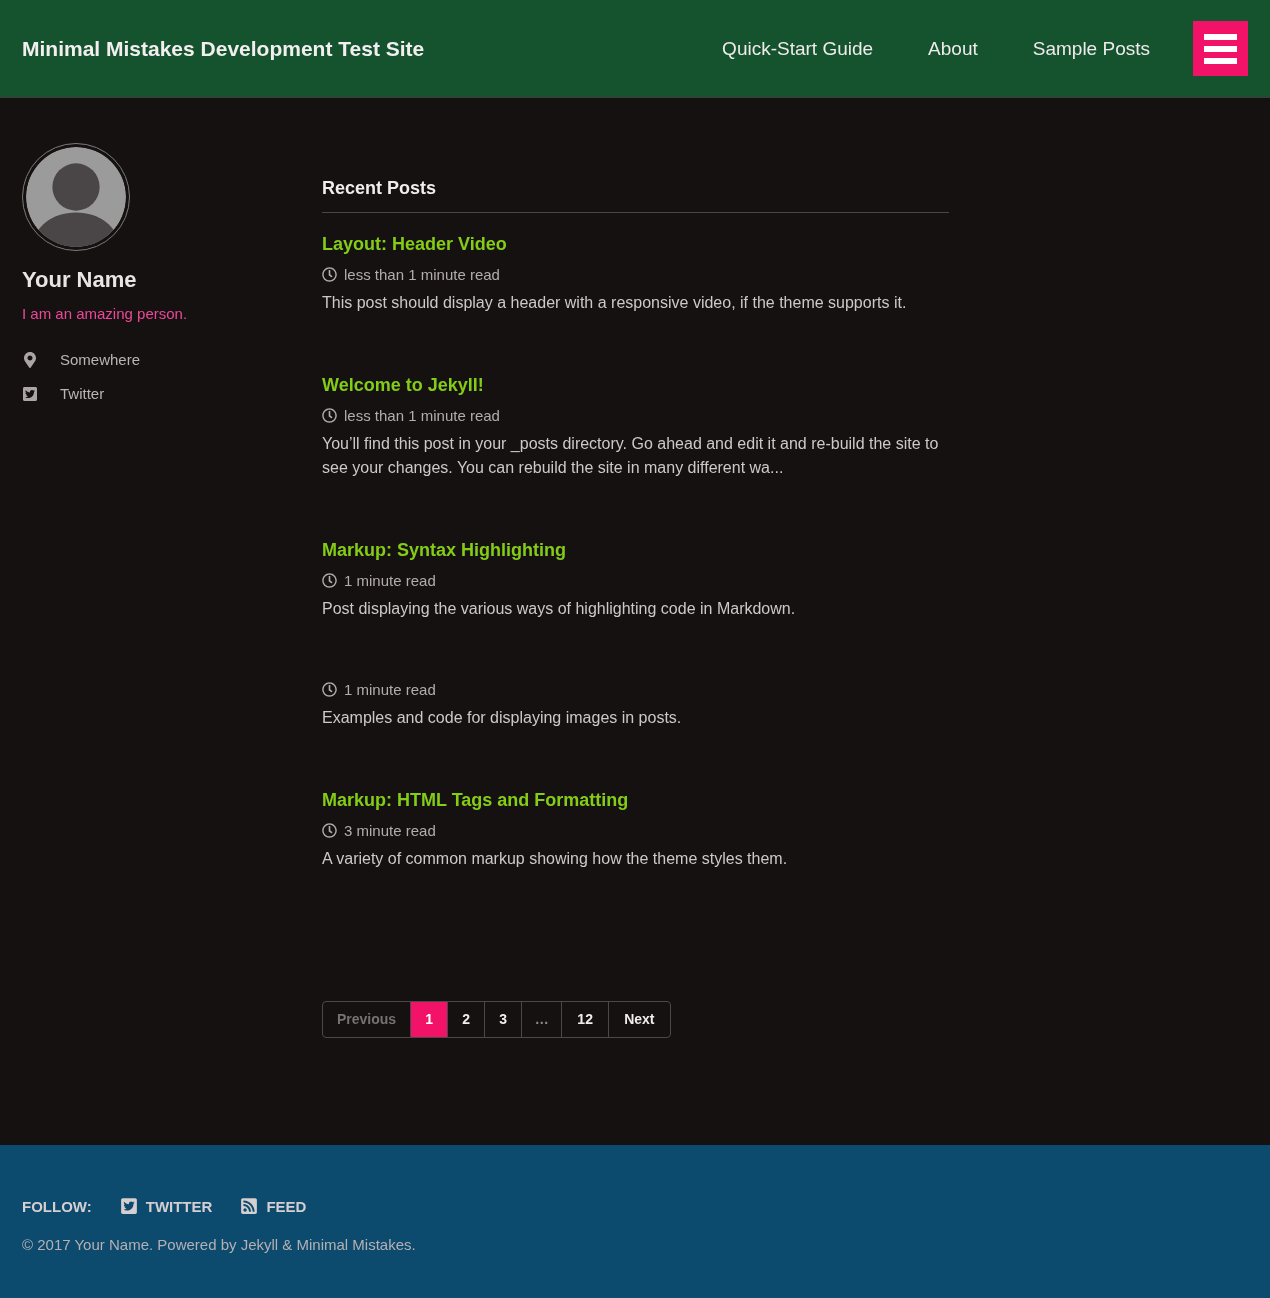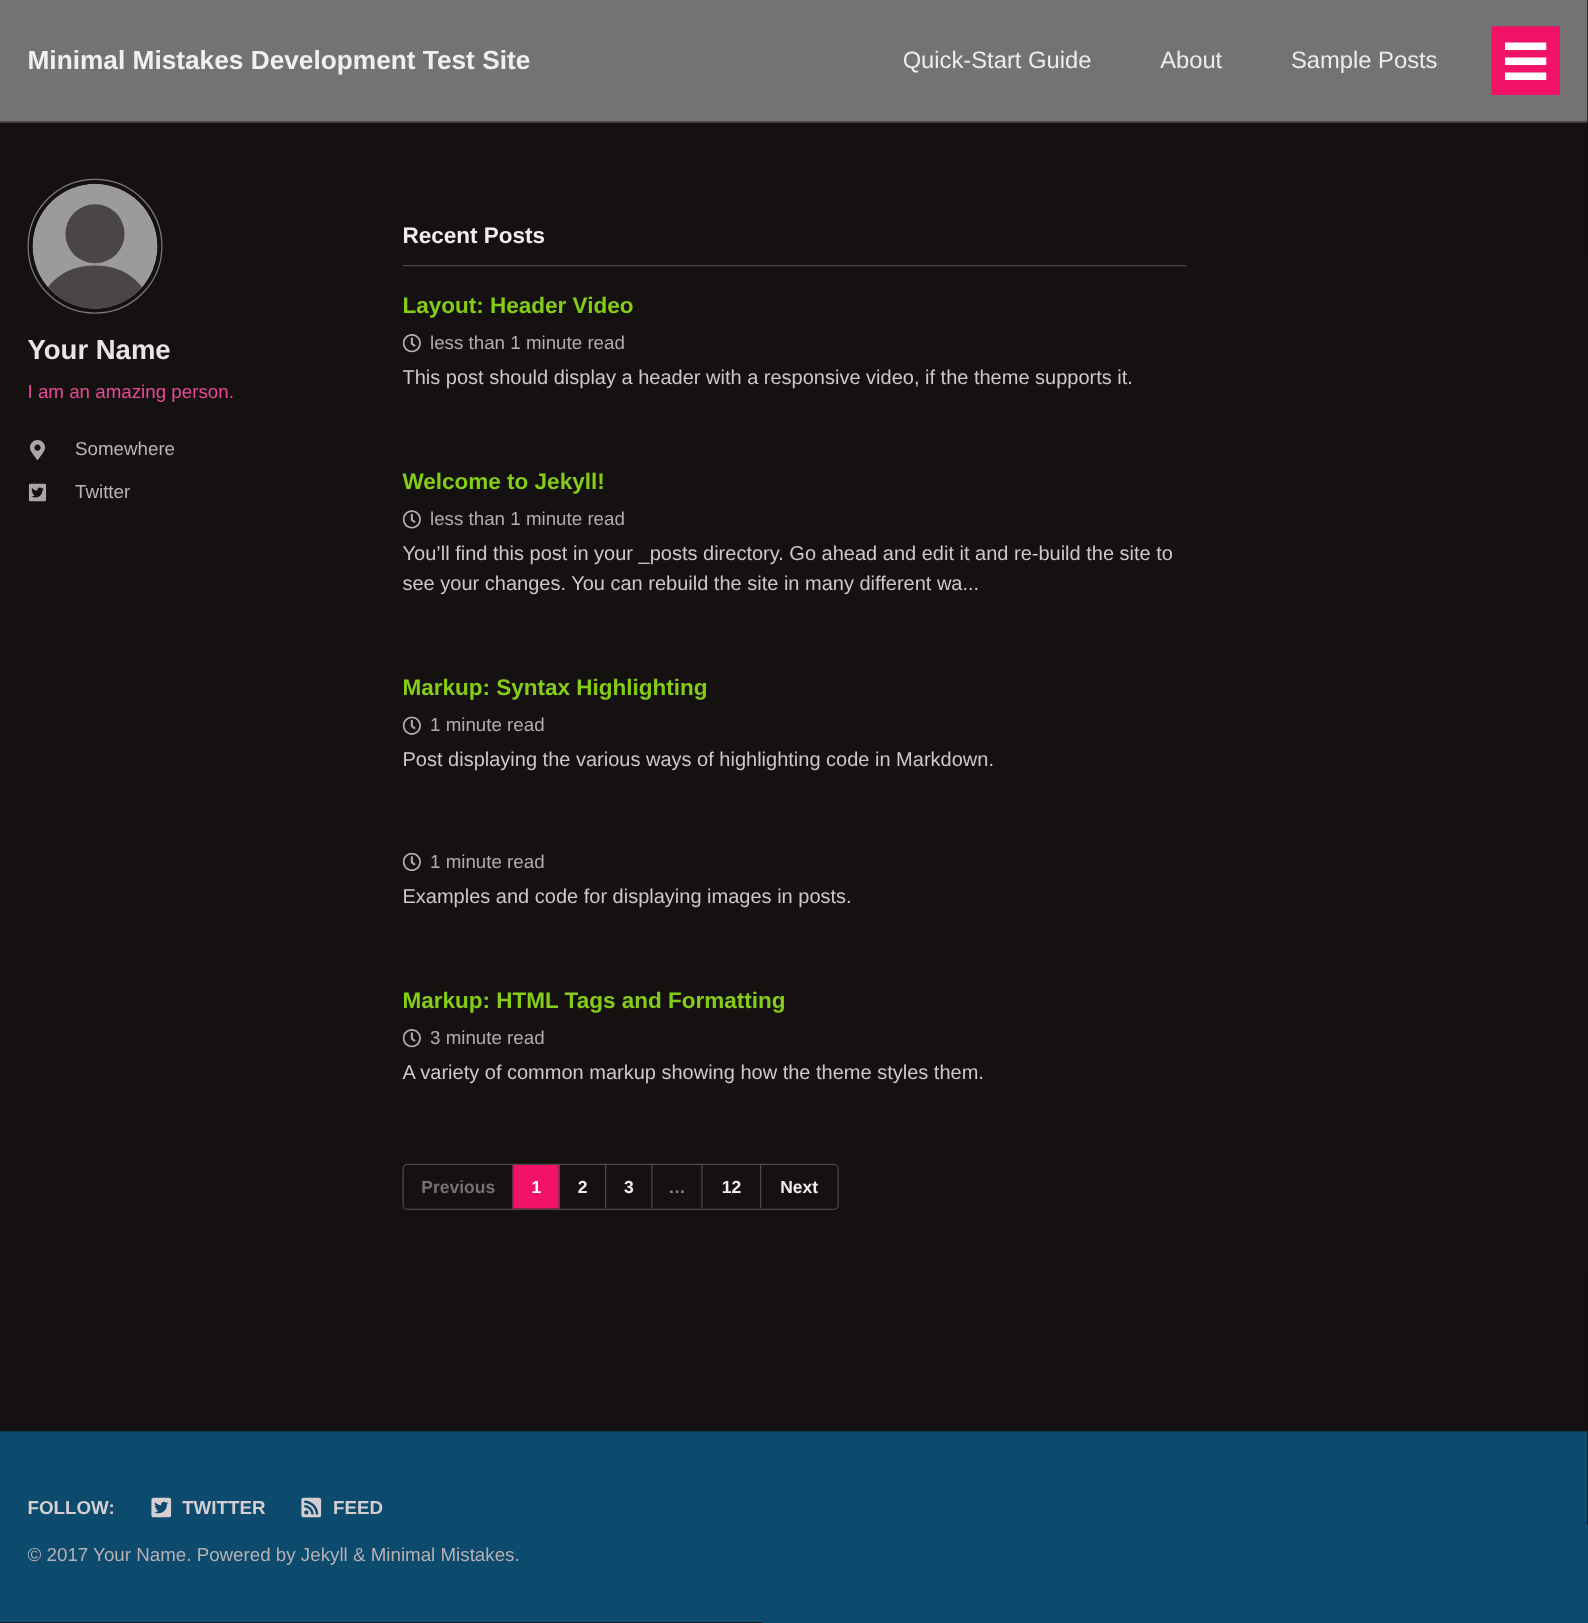--- a/index.html
+++ b/index.html
@@ -11,21 +11,21 @@
   }
   a { text-decoration: none; color: inherit; cursor: pointer; }
 
   
   .masthead {
     height: 98px;
     border-bottom: 1px solid #3f3b3d;
     display: flex;
     align-items: center;
     padding: 0 22px;
-    background: #737373;
+    background: #14532d;
   }
   .site-title {
     font-size: 21px;
     font-weight: bold;
     color: #f3eff1;
   }
   .masthead-nav {
     margin-left: auto;
     display: flex;
     align-items: center;
@@ -120,20 +120,21 @@
   .post-meta svg { width: 15px; height: 15px; }
   .post-excerpt {
     margin-top: 8px;
     font-size: 16px;
     line-height: 1.5;
     color: #cdc8ca;
   }
 
   
   .pagination {
+    margin-top: 70px;
     display: inline-flex;
     border: 1px solid #4c4749;
     border-radius: 4px;
     overflow: hidden;
     font-size: 14px;
     font-weight: bold;
   }
   .pagination > * {
     display: block;
     padding: 10px 0;

